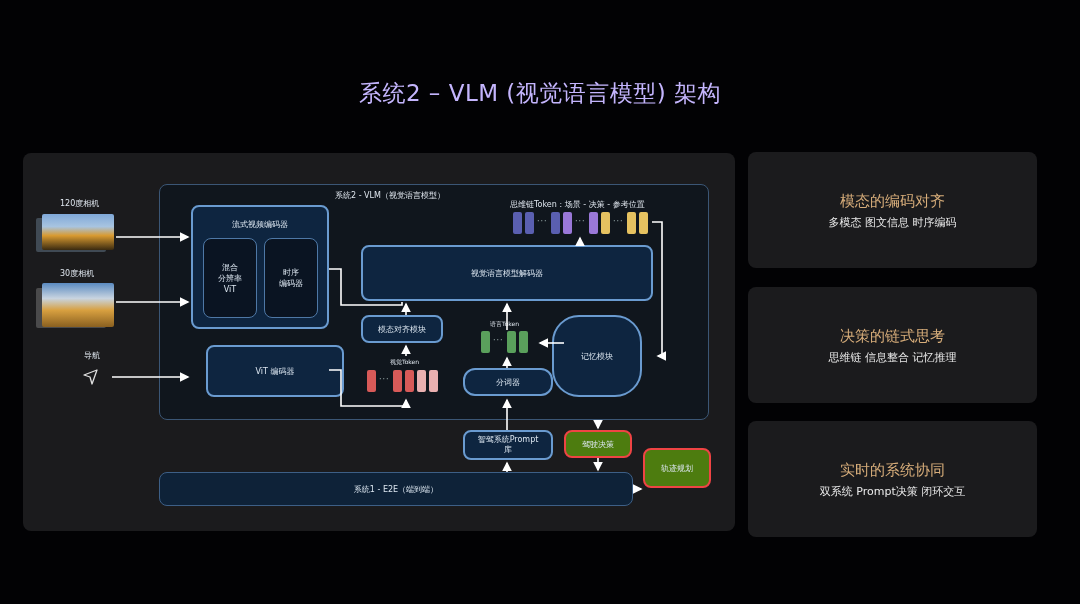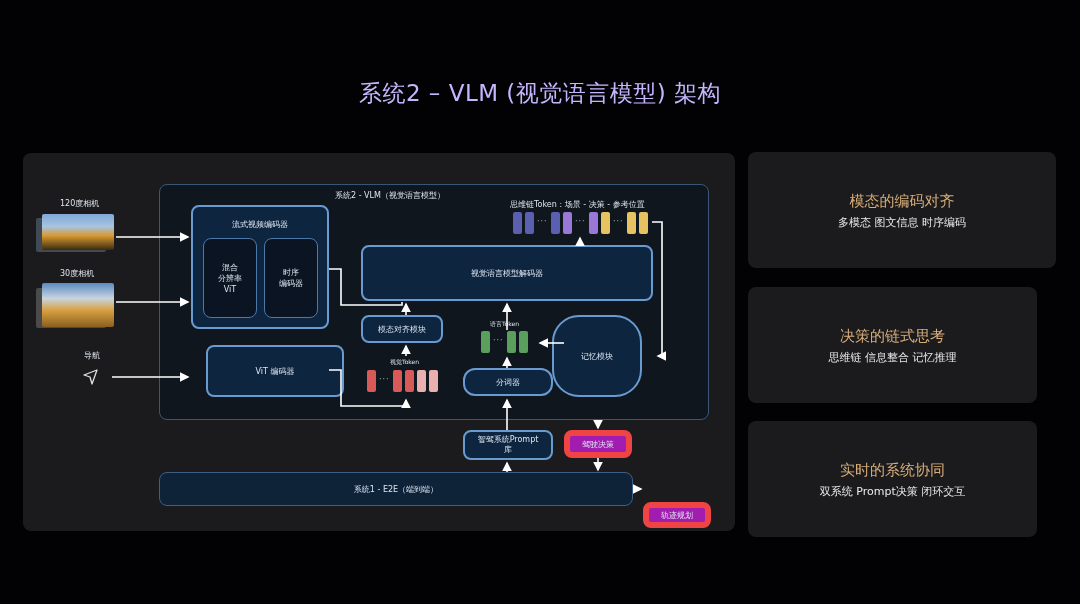--- a/index.html
+++ b/index.html
@@ -6,35 +6,35 @@
   body{width:1080px;height:604px;background:#020204;position:relative;overflow:hidden;font-family:"DejaVu Sans","Liberation Sans",sans-serif;color:#e8eef5;}
   .abs{position:absolute;}
   #title{left:0;top:78px;width:1080px;text-align:center;font-size:23px;color:#c4b5fd;letter-spacing:0.5px;}
   #main-panel{left:23px;top:153px;width:712px;height:378px;background:#1b1b1d;border-radius:8px;}
   .side-card{left:748px;width:289px;height:116px;background:#1b1b1d;border-radius:8px;text-align:center;}
   .side-card .h{position:absolute;left:0;width:100%;top:40px;font-size:15px;color:#d7ad7a;}
   .side-card .s{position:absolute;left:0;width:100%;top:63px;font-size:11px;color:#eaeaea;}
   #vlm-frame{left:159px;top:184px;width:550px;height:236px;border:1.5px solid #3b5675;border-radius:8px;background:#10161d;box-sizing:border-box;}
   .box{position:absolute;box-sizing:border-box;background:#0e2540;border:2px solid #6a9bd0;border-radius:8px;color:#dce6f0;font-size:8px;display:flex;align-items:center;justify-content:center;text-align:center;}
   .box.inner{background:#0a1422;border:1.5px solid #4e78a6;}
-  .box.gray{background:#a21caf;border:6px solid #ef4444;}
+  .box.gray{background:#4d7c0f;border:2px solid #ef4444;}
   .lbl{position:absolute;font-size:8px;color:#dfe6ee;white-space:nowrap;}
   .tok{position:absolute;width:9px;border-radius:2px;}
   .dots{position:absolute;font-size:8px;color:#9aa;letter-spacing:1px;}
   svg#wires{position:absolute;left:0;top:0;}
   .thumb{position:absolute;border-radius:2px;}
 </style>
 </head>
 <body>
 
 <div id="title" class="abs">系统2 – VLM (视觉语言模型) 架构</div>
 
 <div id="main-panel" class="abs"></div>
 
-<div class="abs side-card" style="top:152px;padding-left:19px;">
+<div class="abs side-card" style="top:152px;">
   <div class="h">模态的编码对齐</div>
   <div class="s">多模态 图文信息 时序编码</div>
 </div>
 <div class="abs side-card" style="top:287px;">
   <div class="h">决策的链式思考</div>
   <div class="s">思维链 信息整合 记忆推理</div>
 </div>
 <div class="abs side-card" style="top:421px;">
   <div class="h">实时的系统协同</div>
   <div class="s">双系统 Prompt决策  闭环交互</div>
@@ -78,21 +78,21 @@
 <div id="lang-tokens"></div>
 
 <div class="box" style="left:463px;top:368px;width:90px;height:28px;border-radius:12px;">分词器</div>
 
 <div class="box" style="left:552px;top:315px;width:90px;height:82px;border-radius:27px;">记忆模块</div>
 
 <div class="box" style="left:463px;top:430px;width:90px;height:30px;white-space:pre-line;line-height:10px;">智驾系统Prompt
 库</div>
 <div class="box gray" style="left:564px;top:430px;width:68px;height:28px;">驾驶决策</div>
 <div class="box" style="left:159px;top:472px;width:474px;height:34px;background:#0e2238;border:1.5px solid #3d5f86;">系统1 - E2E（端到端）</div>
-<div class="box gray" style="left:643px;top:502px;width:68px;height:26px;">轨迹规划</div>
+<div class="box gray" style="left:643px;top:448px;width:68px;height:40px;">轨迹规划</div>
 
 <svg id="wires" width="1080" height="604">
   <defs>
     <marker id="ah" markerWidth="6" markerHeight="6" refX="5" refY="3" orient="auto">
       <path d="M0,0 L6,3 L0,6 Z" fill="#ffffff"></path>
     </marker>
   </defs>
   <g stroke="#ffffff" stroke-width="1.6" fill="none">
     <line x1="116" y1="237" x2="188" y2="237" marker-end="url(#ah)"></line>
     <line x1="116" y1="302" x2="188" y2="302" marker-end="url(#ah)"></line>

